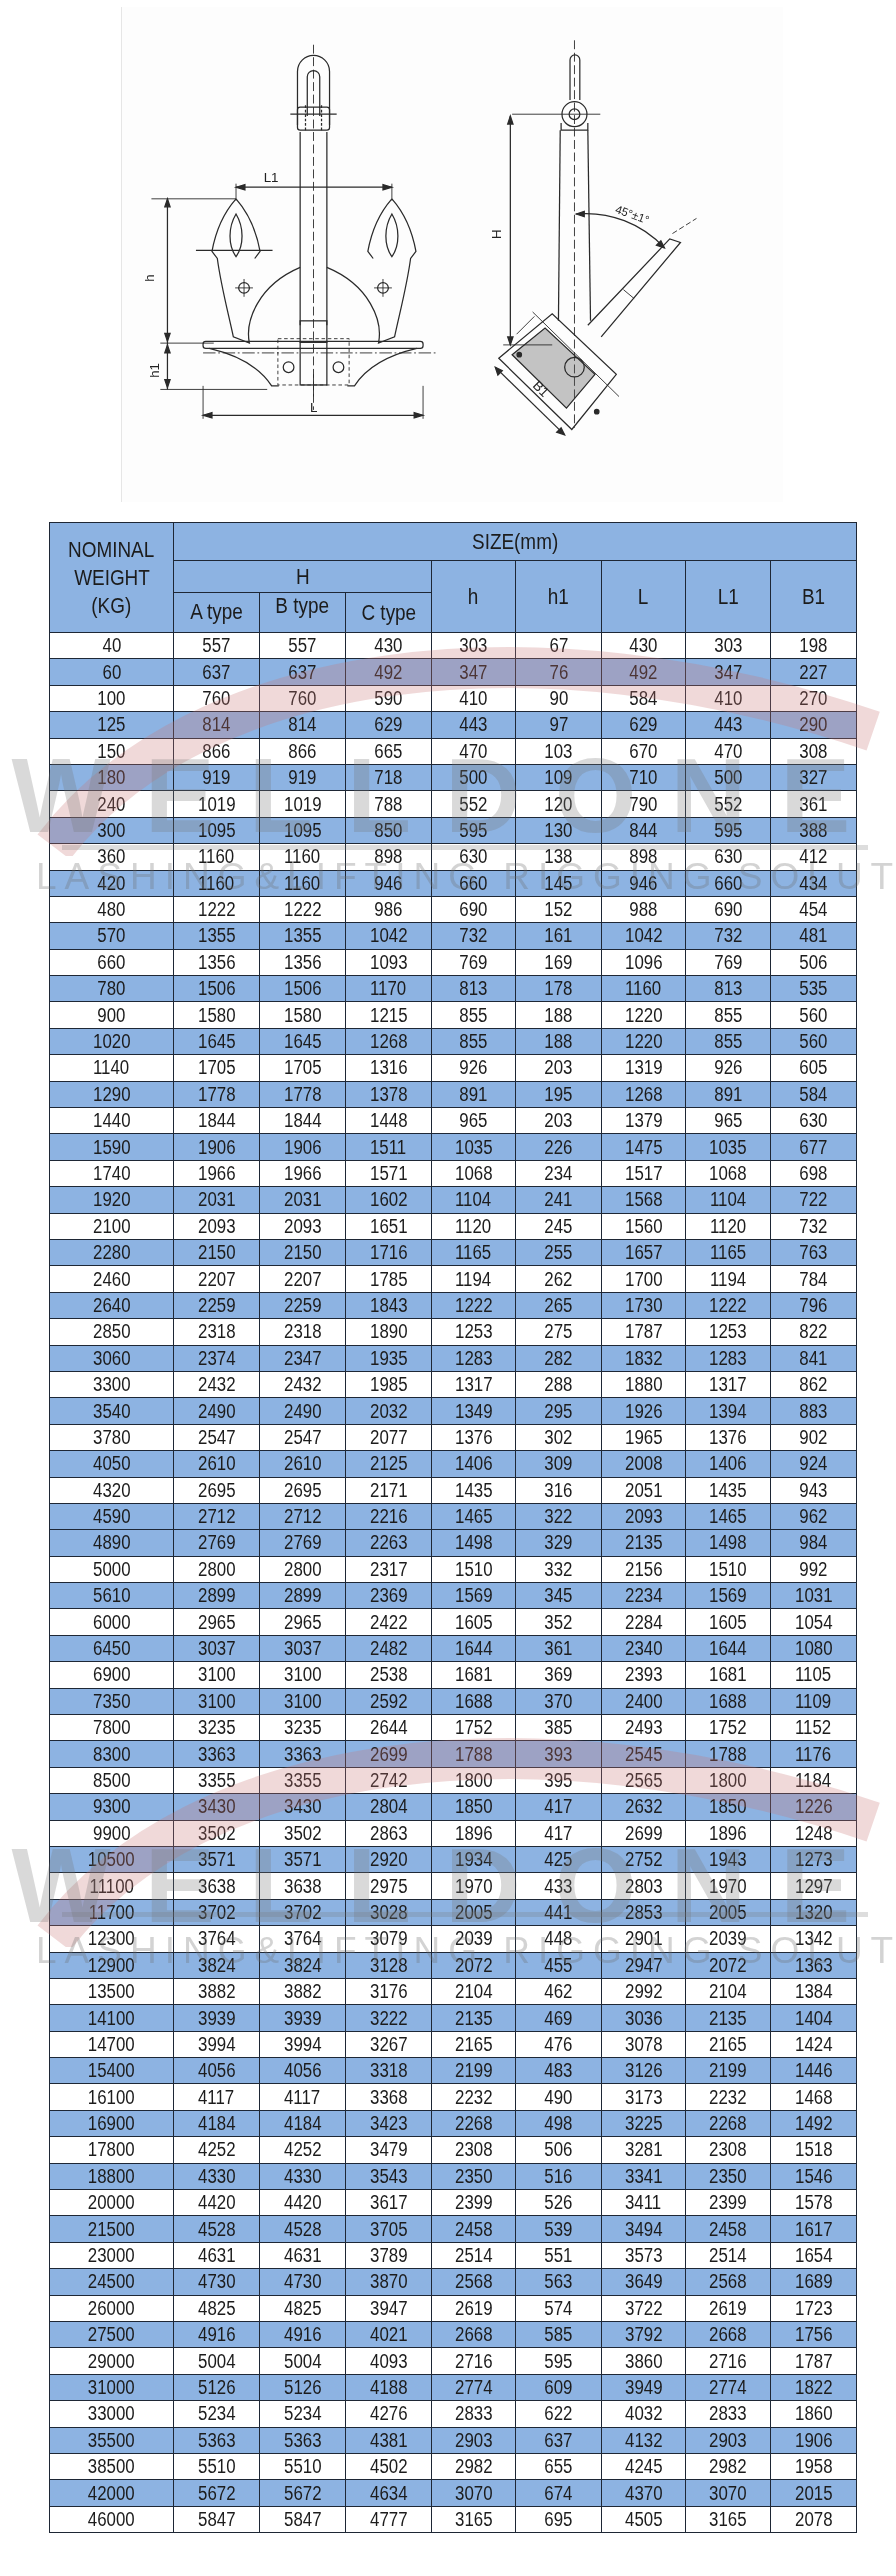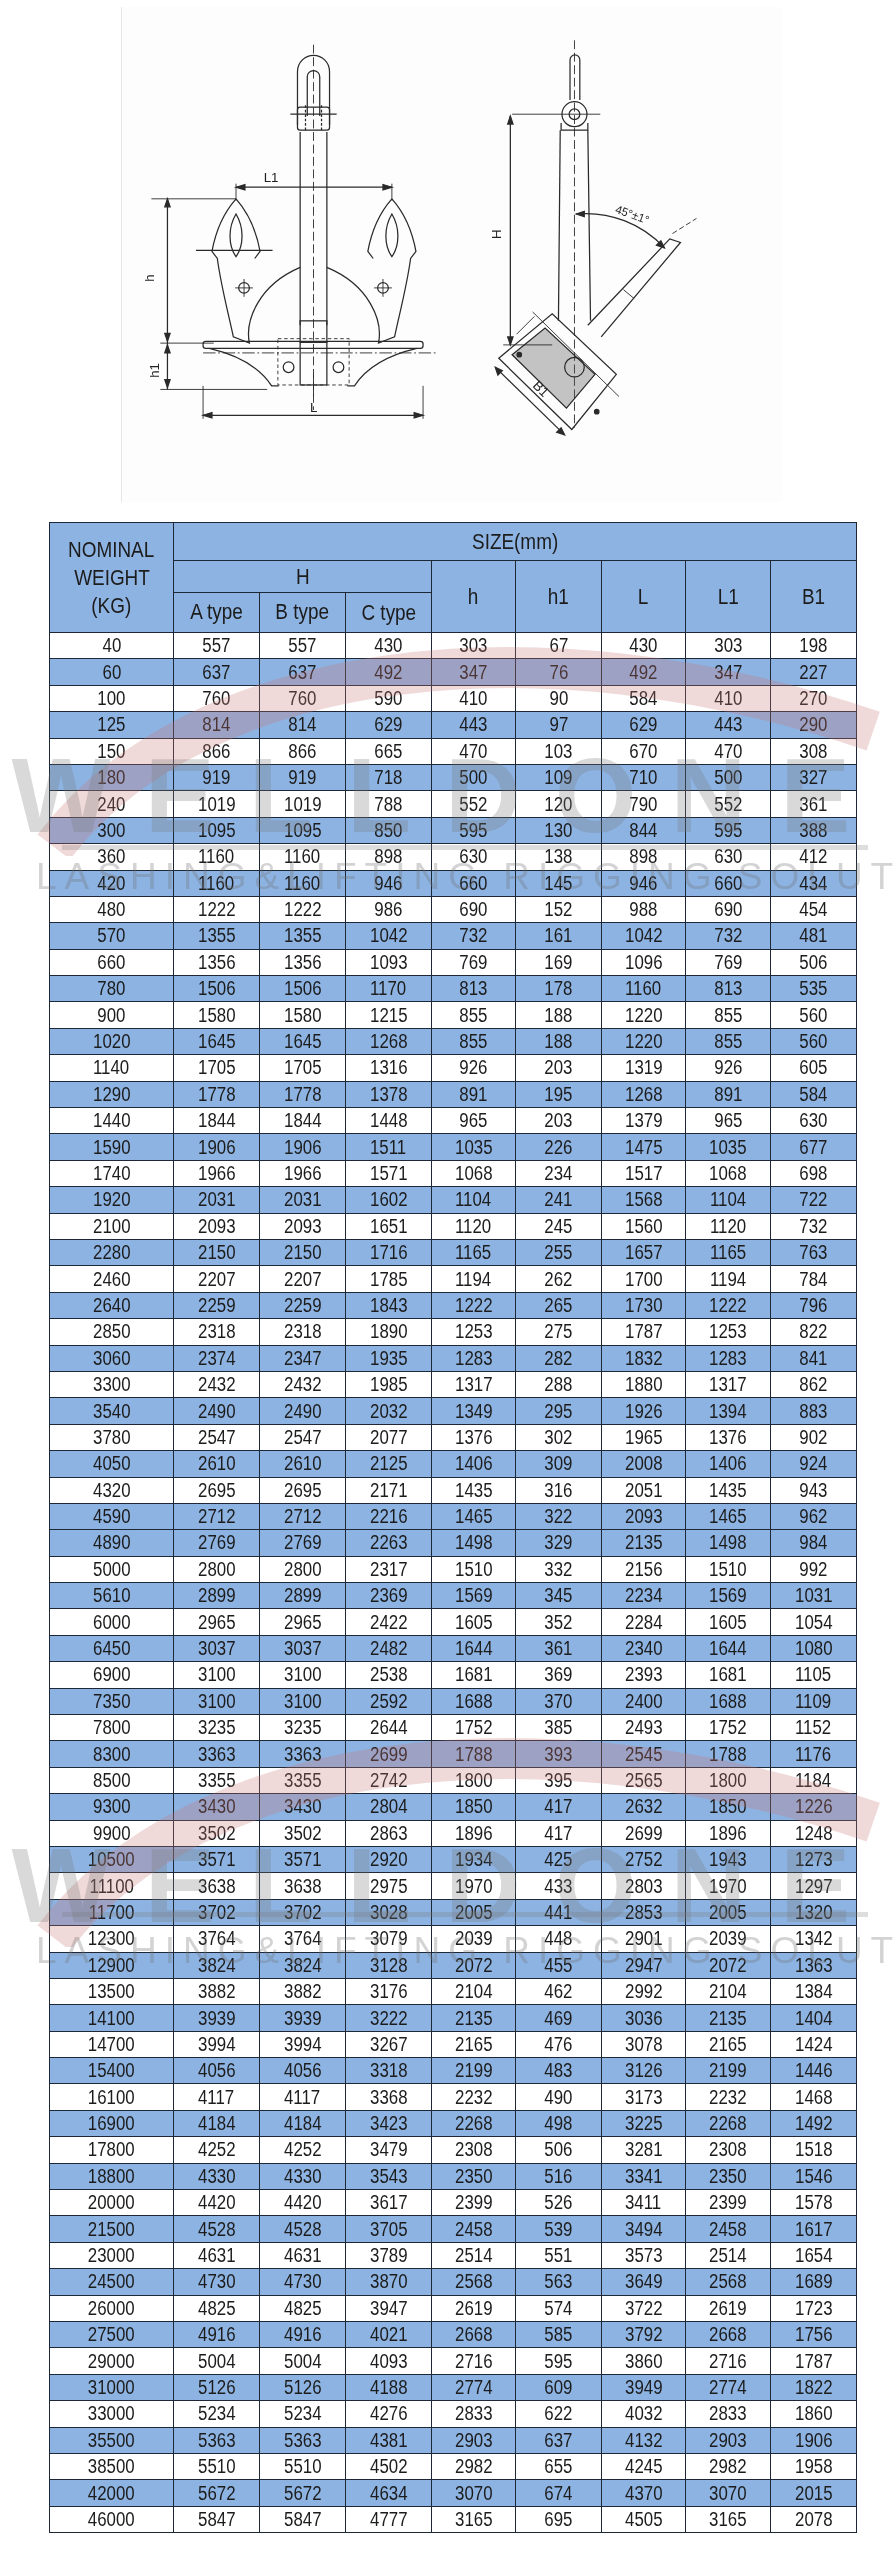--- a/index.html
+++ b/index.html
@@ -167,21 +167,21 @@
     <tr style="height:32px">
       <th colspan="3"><span class="cond">H</span></th>
       <th rowspan="2"><span class="cond">h</span></th>
       <th rowspan="2"><span class="cond">h1</span></th>
       <th rowspan="2"><span class="cond">L</span></th>
       <th rowspan="2"><span class="cond">L1</span></th>
       <th rowspan="2"><span class="cond">B1</span></th>
     </tr>
     <tr style="height:40px">
       <th style="vertical-align:bottom;padding-bottom:10px;"><span class="cond">A type</span></th>
-      <th style="vertical-align:bottom;padding-bottom:10px;"><span class="cond">B type</span></th>
+      <th style="vertical-align:bottom;padding-bottom:16px;"><span class="cond">B type</span></th>
       <th style="vertical-align:bottom;padding-bottom:9px;"><span class="cond">C type</span></th>
     </tr>
   </thead>
   <tbody id="spec-body">
       <tr class="white">
         <td><span class="cond">40</span></td>
         <td><span class="cond">557</span></td>
         <td><span class="cond">557</span></td>
         <td><span class="cond">430</span></td>
         <td><span class="cond">303</span></td>

